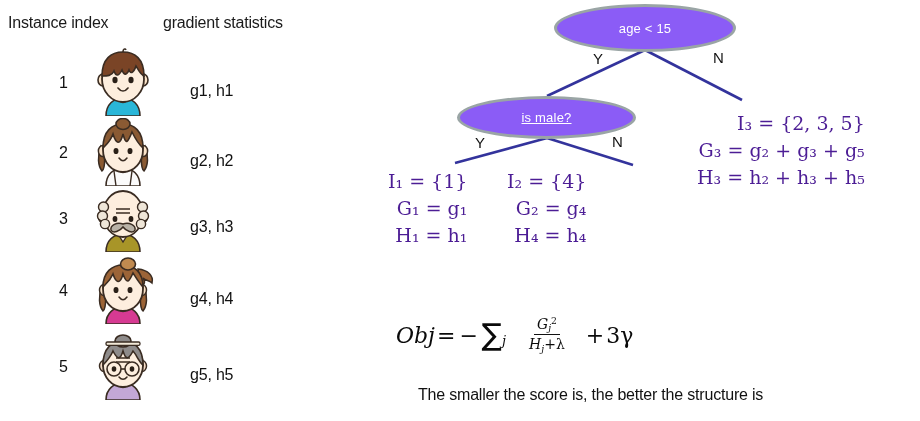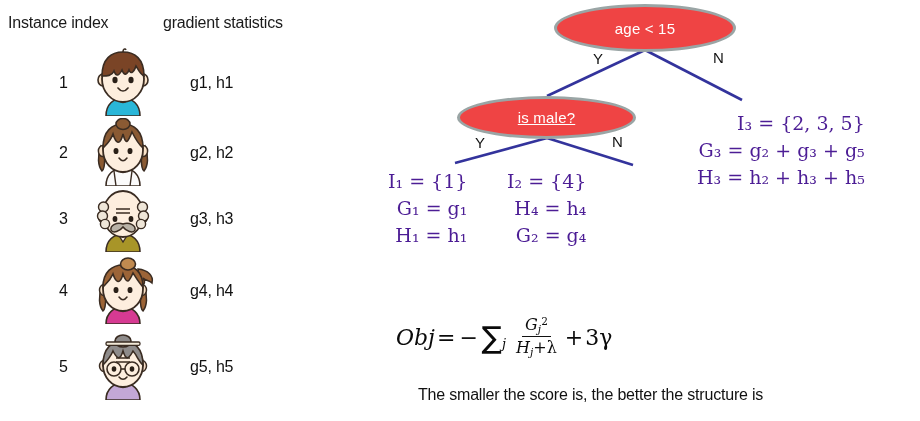--- a/index.html
+++ b/index.html
@@ -44,21 +44,21 @@
     left: 42px;
     top: 28px;
     width: 26px;
     text-align: right;
     font-size: 16px;
     color: #111;
   }
   .row-stats {
     position: absolute;
     left: 190px;
-    top: 28px;
+    top: 36px;
     font-size: 16px;
     color: #111;
     white-space: nowrap;
     letter-spacing: -0.2px;
   }
   .avatar-wrap {
     position: absolute;
     left: 88px;
     top: 2px;
     width: 70px;
@@ -73,28 +73,28 @@
     width: 580px; height: 421px;
   }
   #edges-svg {
     position: absolute;
     left: 0; top: 0;
     width: 580px; height: 421px;
     pointer-events: none;
   }
   .node-ellipse {
     position: absolute;
-    background: #ef4444;
+    background: #8b5cf6;
     border: 3px solid #9aa5a5;
     border-radius: 50%;
     display: flex;
     align-items: center;
     justify-content: center;
     color: #ffffff;
-    font-size: 15px;
+    font-size: 13px;
     font-family: "Liberation Sans", sans-serif;
     letter-spacing: 0.2px;
     text-align: right;
   }
   #node-root {
     left: 214px; top: 4px;
     width: 182px; height: 48px;
   }
   #node-ismale {
     left: 117px; top: 96px;
@@ -161,22 +161,22 @@
   .sigma-sym {
     font-size: 30px;
     font-family: "DejaVu Sans", sans-serif;
     line-height: 0.85;
   }
   .frac {
     display: inline-flex;
     flex-direction: column;
     align-items: center;
     vertical-align: middle;
-    margin: 0 3px;
-    font-size: 16px;
+    margin: 0 16px;
+    font-size: 14px;
     position: relative;
     top: -1px;
   }
   .frac .num {
     padding: 0 3px 1px 3px;
     border-bottom: 1.4px solid #111;
     font-style: italic;
   }
   .frac .den {
     padding: 1px 3px 0 3px;
@@ -386,22 +386,22 @@
   <div class="edge-label" id="lbl-male-n">N</div>
 
   <div class="math-block" id="math-left">
     <span class="ln">I₁ = {1}</span>
     <span class="ln">G₁ = g₁</span>
     <span class="ln">H₁ = h₁</span>
   </div>
 
   <div class="math-block" id="math-mid">
     <span class="ln">I₂ = {4}</span>
+    <span class="ln">G₂ = g₄</span>
     <span class="ln">H₄ = h₄</span>
-    <span class="ln">G₂ = g₄</span>
   </div>
 
   <div class="math-block" id="math-right">
     <span class="ln">I₃ = {2, 3, 5}</span>
     <span class="ln">G₃ = g₂ + g₃ + g₅</span>
     <span class="ln">H₃ = h₂ + h₃ + h₅</span>
   </div>
 
   <div id="obj-formula">
     <i class="mv">Obj</i>

